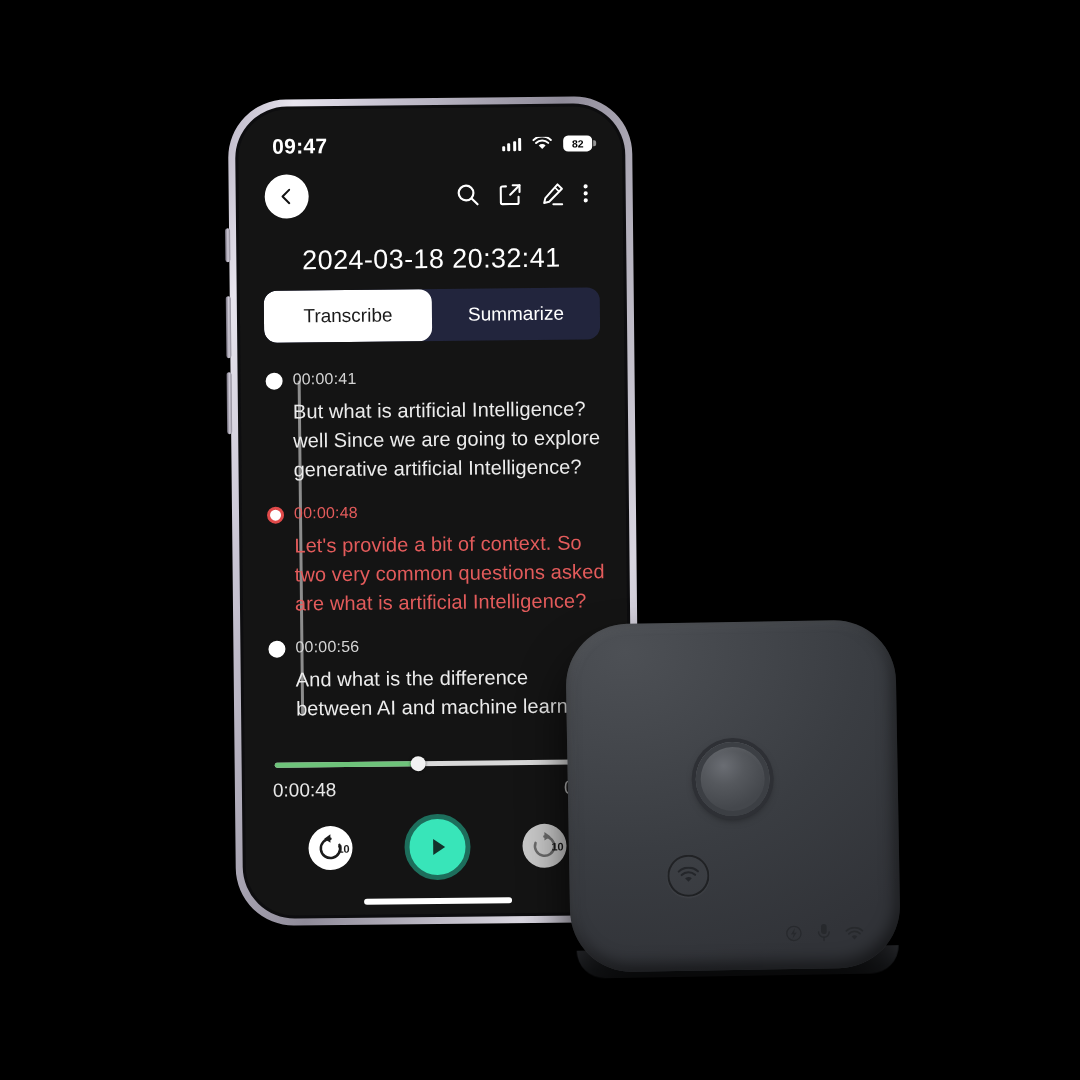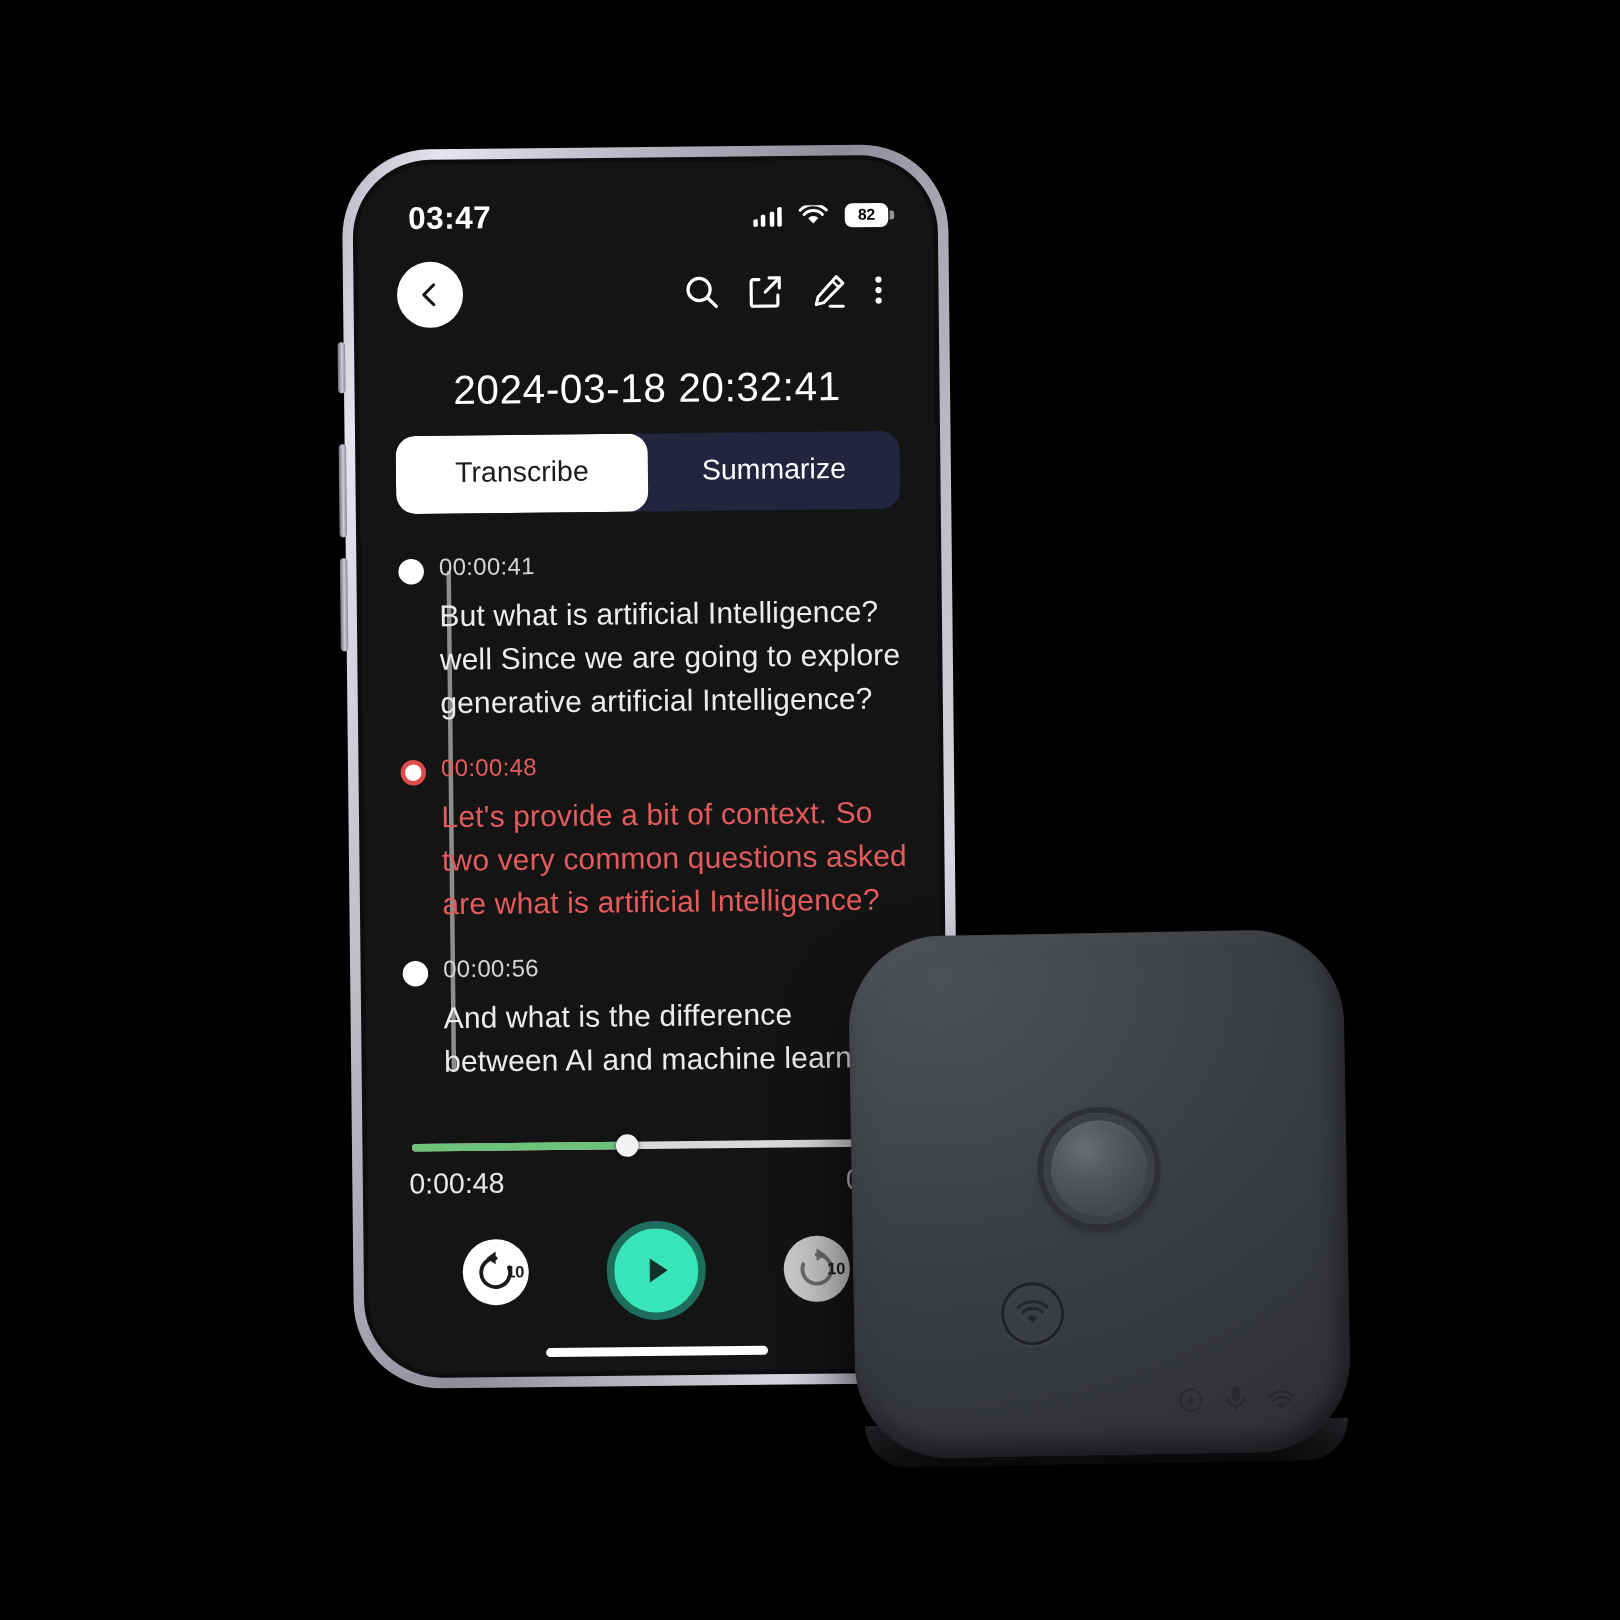--- a/index.html
+++ b/index.html
@@ -145,21 +145,21 @@
 
   <div id="phone">
     <div class="side-btn sb1"></div>
     <div class="side-btn sb2"></div>
     <div class="side-btn sb3"></div>
 
     <div id="phone-inner">
       <div id="screen">
 
         <div class="statusbar">
-          <div class="sb-time">03:47</div>
+          <div class="sb-time">09:47</div>
           <div class="sb-right">
             <div class="bars">
               <i></i>
                 <i></i>
                 <i></i>
                 <i></i>
             </div>
             <svg width="20" height="14" viewBox="0 0 20 14">
               <path d="M10 12.2 L6.6 8.6a4.8 4.8 0 0 1 6.8 0z" fill="#fff"></path>
               <path d="M3.9 6.1a8.6 8.6 0 0 1 12.2 0" stroke="#fff" stroke-width="2" fill="none" stroke-linecap="round"></path>

